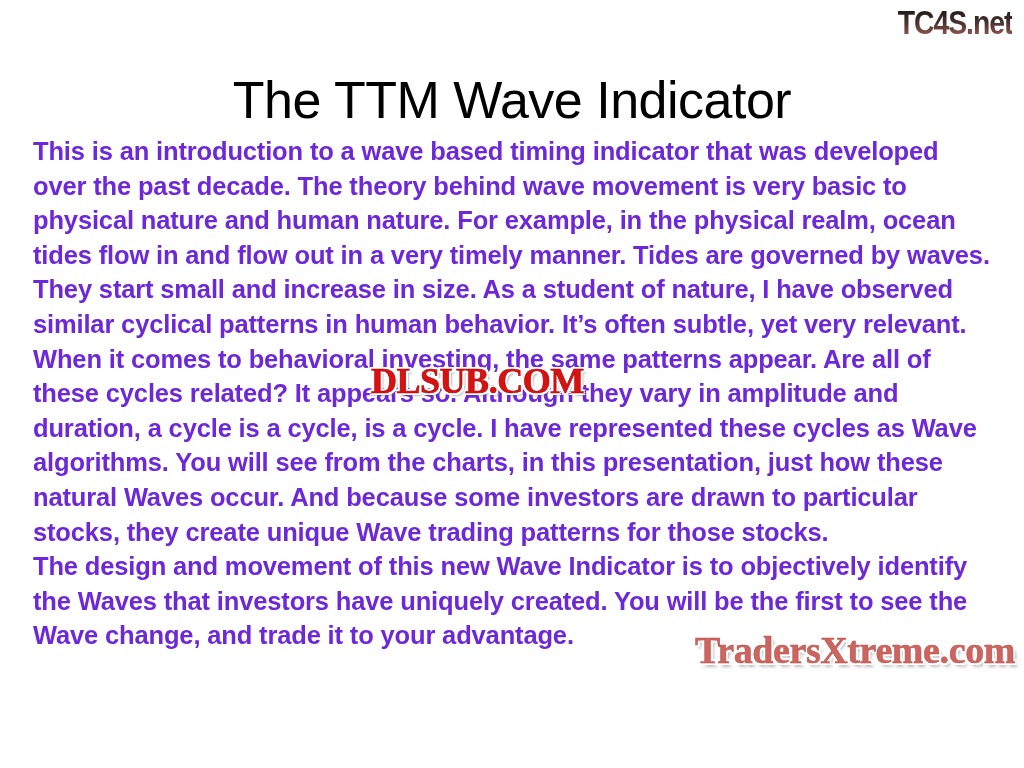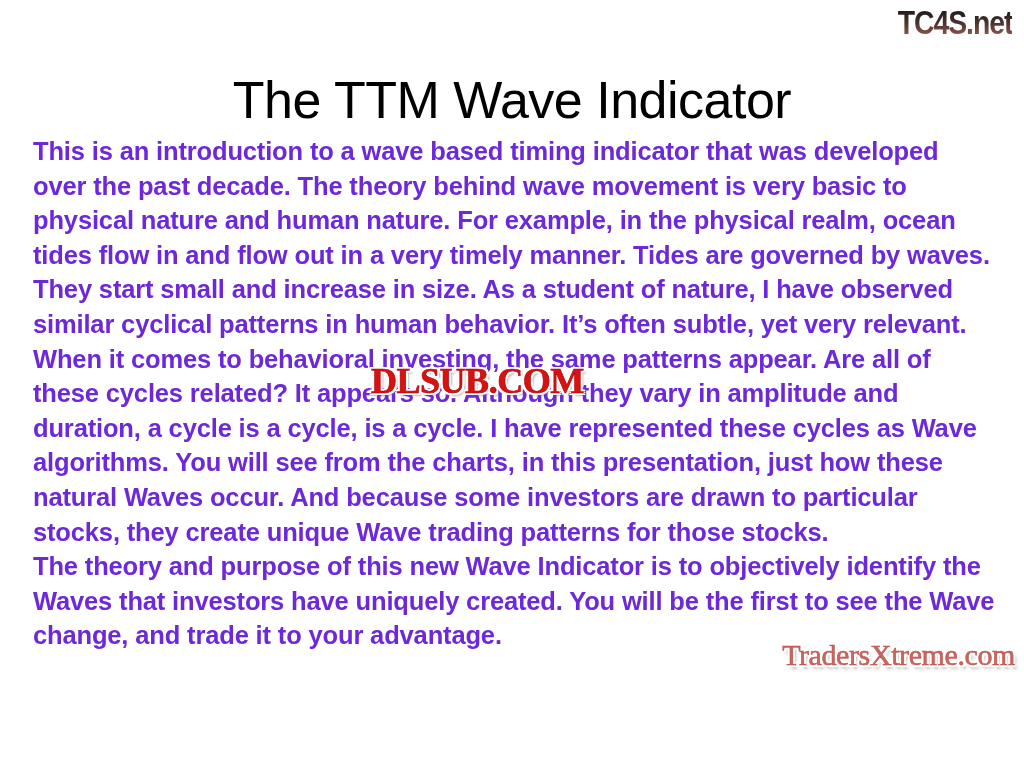--- a/index.html
+++ b/index.html
@@ -107,22 +107,22 @@
        2px -2px 0 #ffffff,
       -2px -2px 0 #ffffff,
        3px 3px 2px rgba(90,90,90,0.45);
   }
 
   
   .tx-logo {
     position: absolute;
     right: 9px;
     bottom: 9px;
-    font-size: 30px;
-    font-weight: normal;
+    font-size: 38px;
+    font-weight: bold;
     font-family: "Liberation Serif", "DejaVu Serif", serif;
     letter-spacing: -0.4px;
     white-space: nowrap;
     color: #cc655f;
     -webkit-text-stroke: 0.5px #b5504a;
     text-shadow:
        2px 0 0 #ffffff,
       -2px 0 0 #ffffff,
        0 2px 0 #ffffff,
        0 -2px 0 #ffffff,
@@ -137,20 +137,20 @@
 <body>
 
 <div class="slide">
 
   <div class="tc4s-logo">TC4S.net</div>
 
   <h1 class="slide-title">The TTM Wave Indicator</h1>
 
   <div class="body-copy">
     <p>This is an introduction to a wave based timing indicator that was developed over the past decade. The theory behind wave movement is very basic to physical nature and human nature. For example, in the physical realm, ocean tides flow in and flow out in a very timely manner. Tides are governed by waves. They start small and increase in size. As a student of nature, I have observed similar cyclical patterns in human behavior. It’s often subtle, yet very relevant. When it comes to behavioral investing, the same patterns appear. Are all of these cycles related? It appears so. Although they vary in amplitude and duration, a cycle is a cycle, is a cycle. I have represented these cycles as Wave algorithms. You will see from the charts, in this presentation, just how these natural Waves occur. And because some investors are drawn to particular stocks, they create unique Wave trading patterns for those stocks.</p>
-    <p>The theory and purpose of this new Wave Indicator is to objectively identify the Waves that investors have uniquely created. You will be the first to see the Wave change, and trade it to your advantage.</p>
+    <p>The design and movement of this new Wave Indicator is to objectively identify the Waves that investors have uniquely created. You will be the first to see the Wave change, and trade it to your advantage.</p>
   </div>
 
   <div class="dlsub-watermark">DLSUB.COM</div>
 
   <div class="tx-logo">TradersXtreme.com</div>
 
 </div>
 
 </body></html>

